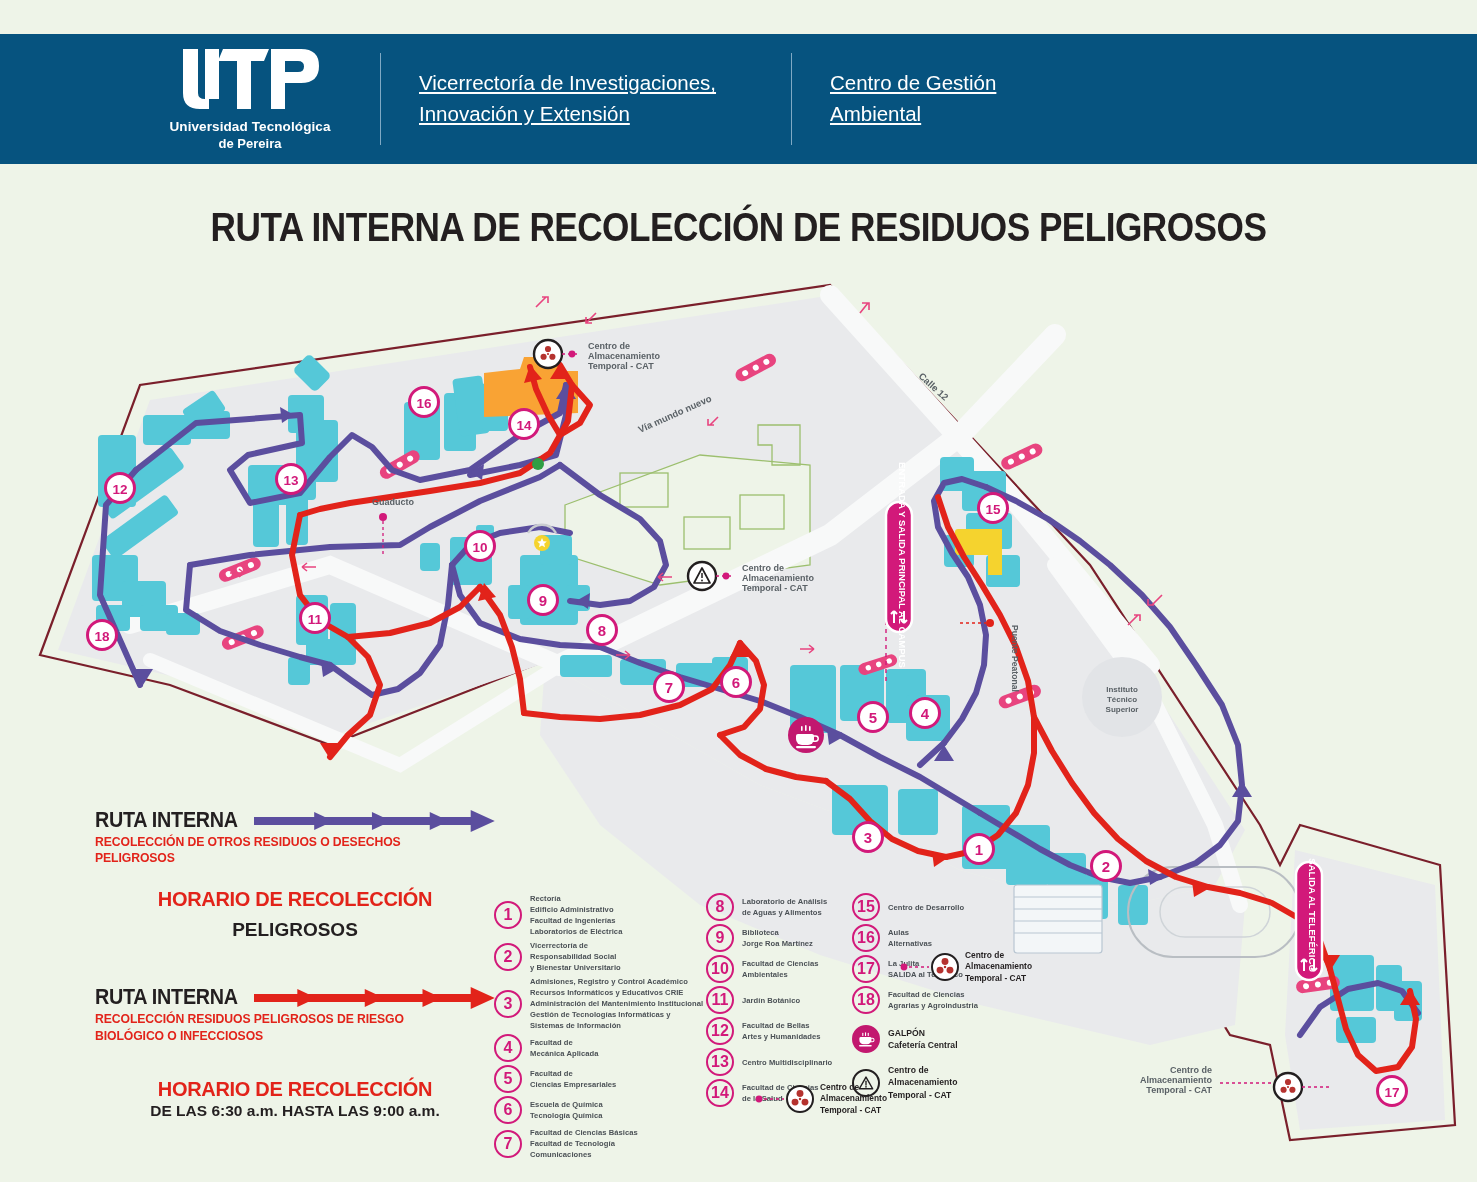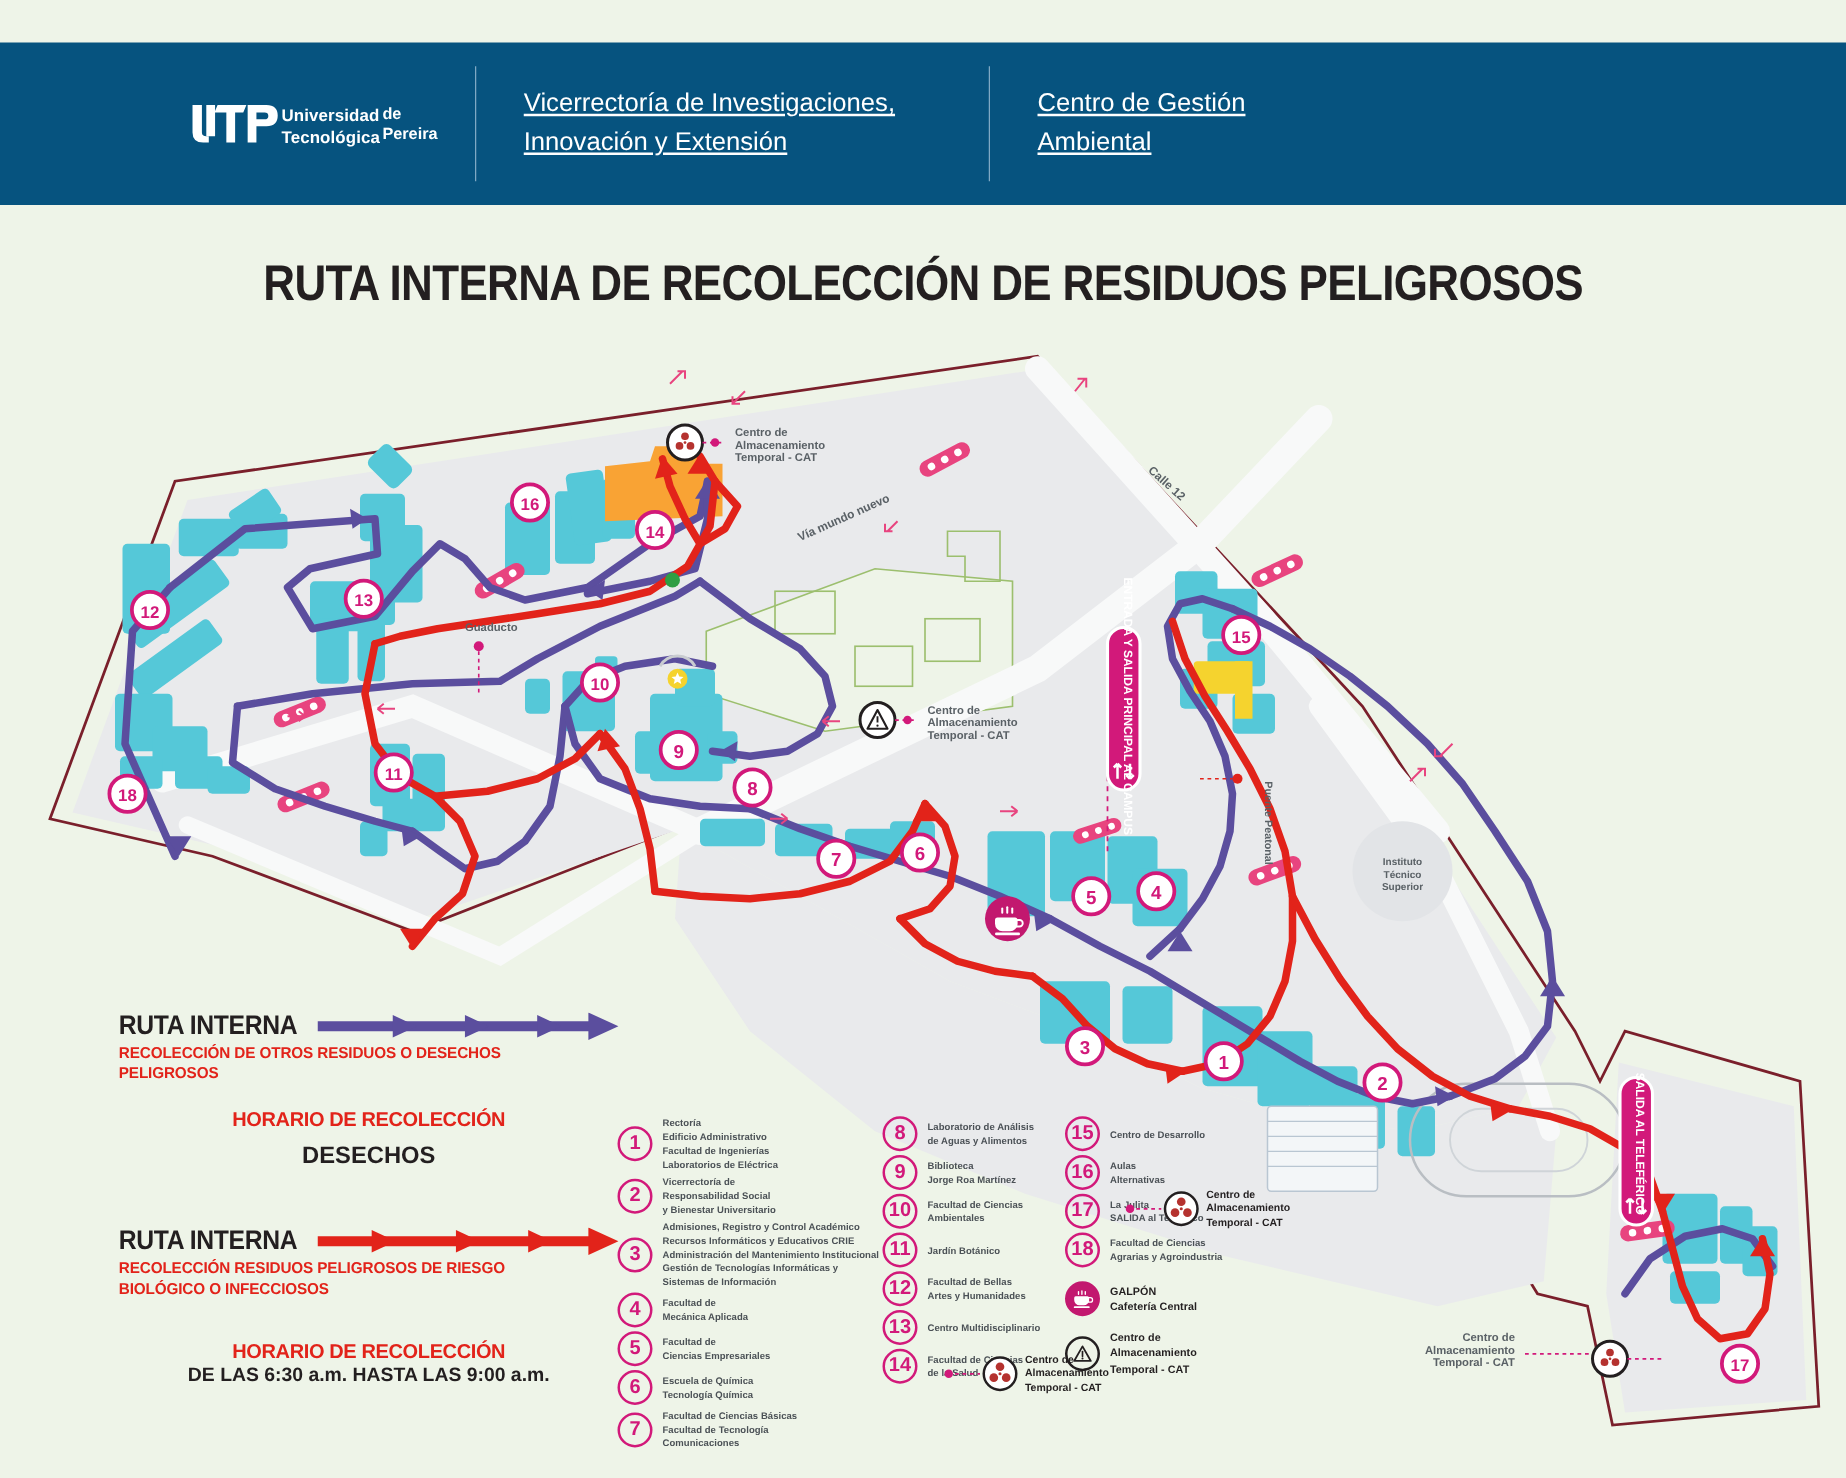--- a/index.html
+++ b/index.html
@@ -13,21 +13,21 @@
 
   
   .header {
     position: absolute; left: 0; top: 34px;
     width: 1477px; height: 130px;
     background: #06537f;
     display: flex; align-items: center;
   }
   .logo-block {
     width: 200px; margin-left: 150px;
-    display: flex; flex-direction: row; align-items: center;
+    display: flex; flex-direction: column; align-items: center;
     color: #fff;
   }
   .logo-mark { width: 150px; height: 68px; }
   .logo-text1 { font-size: 13.5px; font-weight: 700; letter-spacing: .1px; margin-top: 6px; line-height: 1.25;}
   .logo-text2 { font-size: 13px; font-weight: 700; line-height: 1.25;}
   .hdr-divider { width: 1px; height: 92px; background: #7fa9c4; margin: 0 0 0 30px; }
   .hdr-col { color: #fff; font-size: 20.5px; line-height: 1.5; padding-left: 38px; text-decoration: underline; }
   .hdr-col.c1 { width: 380px; }
   .hdr-col.c2 { width: 330px; }
 
@@ -44,21 +44,21 @@
   
   .map-wrap { position: absolute; left: 0; top: 265px; width: 1477px; height: 880px; }
   .map-svg { display:block; }
 
   
   .legend-routes { position: absolute; left: 95px; top: 808px; width: 400px; text-align: center; }
   .route-row { display: flex; align-items: center; justify-content: flex-start; }
   .route-title { font-size: 21.5px; font-weight: 700; color: #231f20; letter-spacing: -0.3px; transform: scaleX(0.92); transform-origin: left center; white-space: nowrap;}
   .route-arrow { flex: 1; height: 22px; margin-left: 4px; }
   .route-sub { font-size: 12.6px; font-weight: 700; color: #e2231a; text-align: left; line-height: 1.28; margin-top: 1px; letter-spacing: -0.1px; transform: scaleX(0.97); transform-origin: left center;}
-  .sched-head { font-size: 16px; font-weight: 700; color: #e2231a; margin-top: 22px; letter-spacing: -0.3px;}
+  .sched-head { font-size: 20px; font-weight: 700; color: #e2231a; margin-top: 22px; letter-spacing: -0.3px;}
   .sched-sub { font-size: 19px; font-weight: 700; color: #231f20; margin-top: 8px; }
   .sched-line { font-size: 15.5px; font-weight: 700; color: #231f20; line-height: 1.35; }
   .gap-a { height: 44px; }
   .gap-b { height: 34px; }
 
   
   .legend-index { position: absolute; left: 494px; top: 893px; width: 560px; display: flex; }
   .idx-col { display: flex; flex-direction: column; }
   .idx-col.c1 { width: 212px; }
   .idx-col.c2 { width: 146px; }
@@ -526,21 +526,21 @@
         <rect x="0" y="7" width="188" height="8"></rect>
         <polygon points="50,2 66,11 50,20"></polygon>
         <polygon points="98,2 114,11 98,20"></polygon>
         <polygon points="146,2 162,11 146,20"></polygon>
         <polygon points="180,0 200,11 180,22"></polygon>
       </g>
     </svg>
   </div>
   <div class="route-sub">RECOLECCIÓN DE OTROS RESIDUOS O DESECHOS PELIGROSOS</div>
   <div class="sched-head">HORARIO DE RECOLECCIÓN</div>
-  <div class="sched-sub">DESECHOS</div>
+  <div class="sched-sub">PELIGROSOS</div>
 
   <div class="gap-a"></div>
 
   <div class="route-row">
     <div class="route-title">RUTA INTERNA</div>
     <svg class="route-arrow" viewBox="0 0 200 22" preserveAspectRatio="none">
       <g fill="#e2231a">
         <rect x="0" y="7" width="188" height="8"></rect>
         <polygon points="36,2 52,11 36,20"></polygon>
         <polygon points="92,2 108,11 92,20"></polygon>

